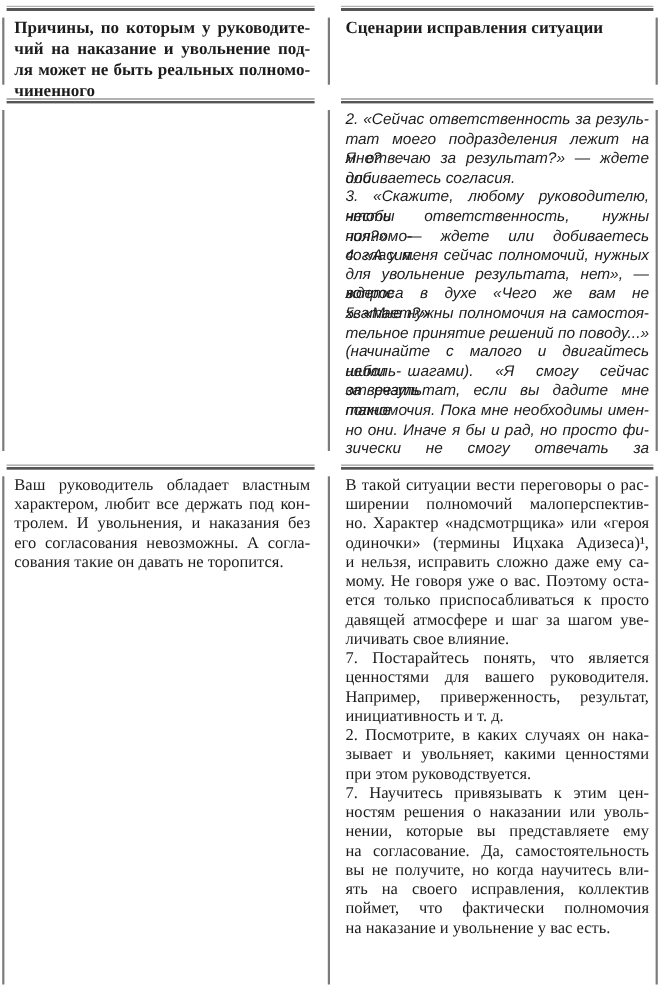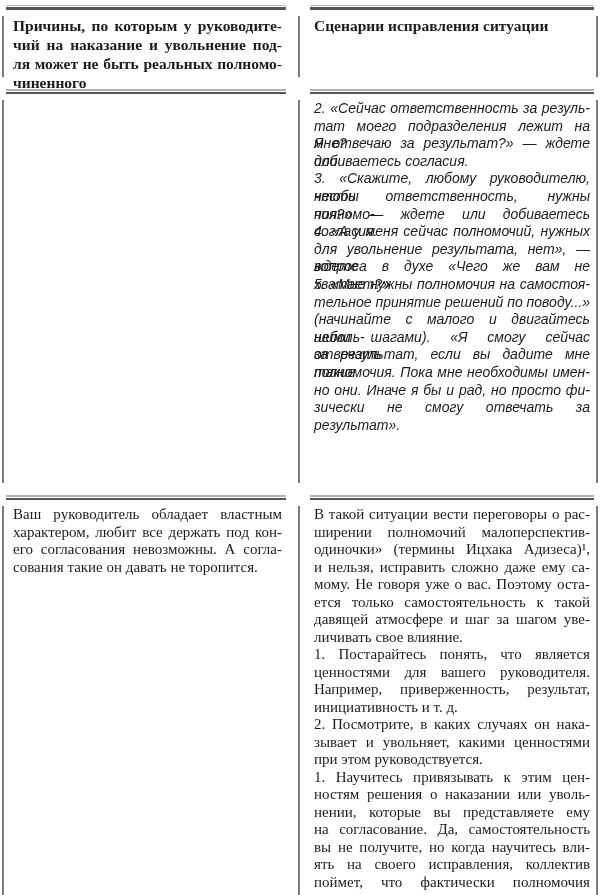--- a/index.html
+++ b/index.html
@@ -16,21 +16,21 @@
     background: #ffffff;
     color: #1c1c1c;
   }
   .trow {
     position: relative;
     display: flex;
     box-sizing: border-box;
     padding: 0 2px;
   }
   .r-header { height: 84px; }
-  .r-one    { height: 406px; }
+  .r-one    { height: 333px; }
   .r-two    { height: 514px; }
   .cell {
     position: relative;
     box-sizing: border-box;
     padding: 11px 8px 0 8px;
     overflow: hidden;
   }
   .cell.left  { width: 288px; padding-left: 11px; }
   .cell.gap   { width: 16px; padding: 0; }
   .cell.right { flex: 1; }
@@ -133,43 +133,45 @@
     <div class="vl vl-m"></div>
     <div class="vl vl-r"></div>
   </div>
 
   <div class="trow r-two">
     <div class="cell left f-serif">
       <div class="hrule"></div>
       <div class="hrule bottom"></div>
     <div class="jline">Ваш руководитель обладает властным</div>
         <div class="jline">характером, любит все держать под кон-</div>
+        <div class="jline">тролем. И увольнения, и наказания без</div>
         <div class="jline">его согласования невозможны. А согла-</div>
         <div class="jline plast">сования такие он давать не торопится.</div>
       </div>
     <div class="cell gap"></div>
     <div class="cell right f-serif">
       <div class="hrule"></div>
       <div class="hrule bottom"></div>
     <div class="jline">В такой ситуации вести переговоры о рас-</div>
         <div class="jline">ширении полномочий малоперспектив-</div>
+        <div class="jline">но. Характер «надсмотрщика» или «героя</div>
         <div class="jline">одиночки» (термины Ицхака Адизеса)¹,</div>
         <div class="jline">и нельзя, исправить сложно даже ему са-</div>
         <div class="jline">мому. Не говоря уже о вас. Поэтому оста-</div>
-        <div class="jline">ется только самостоятельность к такой</div>
+        <div class="jline">ется только приспосабливаться к просто</div>
         <div class="jline">давящей атмосфере и шаг за шагом уве-</div>
         <div class="jline plast">личивать свое влияние.</div>
-        <div class="jline">1. Постарайтесь понять, что является</div>
+        <div class="jline">7. Постарайтесь понять, что является</div>
         <div class="jline">ценностями для вашего руководителя.</div>
         <div class="jline">Например, приверженность, результат,</div>
         <div class="jline plast">инициативность и т. д.</div>
         <div class="jline">2. Посмотрите, в каких случаях он нака-</div>
         <div class="jline">зывает и увольняет, какими ценностями</div>
         <div class="jline plast">при этом руководствуется.</div>
-        <div class="jline">1. Научитесь привязывать к этим цен-</div>
+        <div class="jline">7. Научитесь привязывать к этим цен-</div>
         <div class="jline">ностям решения о наказании или уволь-</div>
         <div class="jline">нении, которые вы представляете ему</div>
         <div class="jline">на согласование. Да, самостоятельность</div>
         <div class="jline">вы не получите, но когда научитесь вли-</div>
         <div class="jline">ять на своего исправления, коллектив</div>
         <div class="jline">поймет, что фактически полномочия</div>
         <div class="jline plast">на наказание и увольнение у вас есть.</div>
       </div>
     <div class="vl vl-l"></div>
     <div class="vl vl-m"></div>

